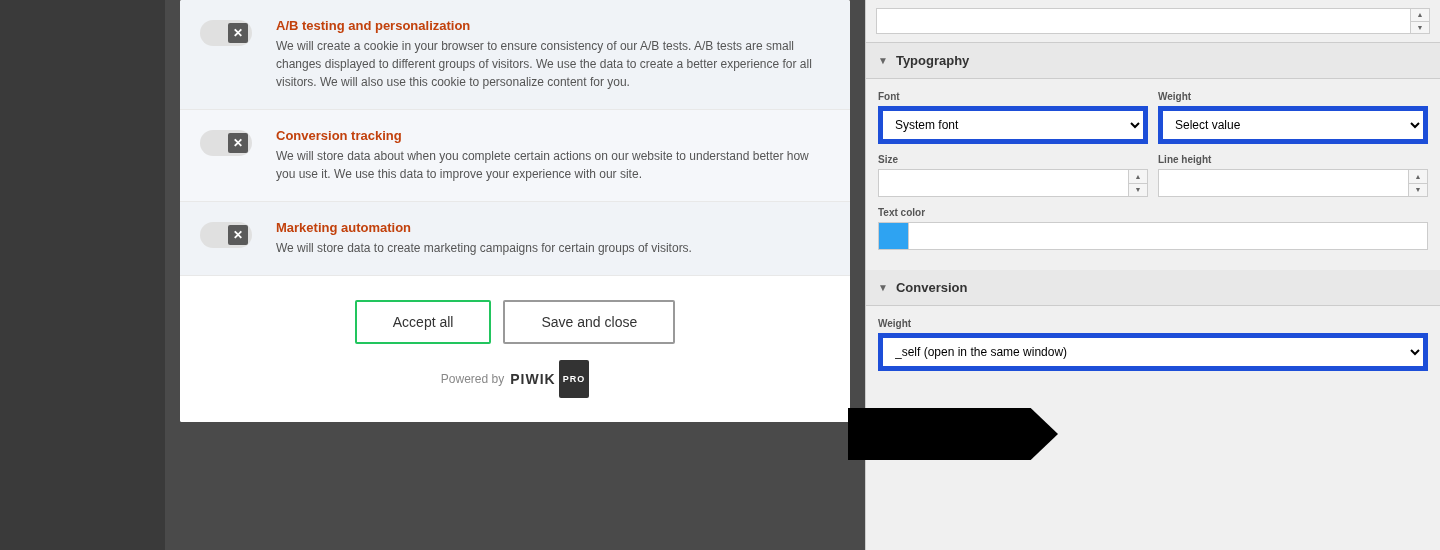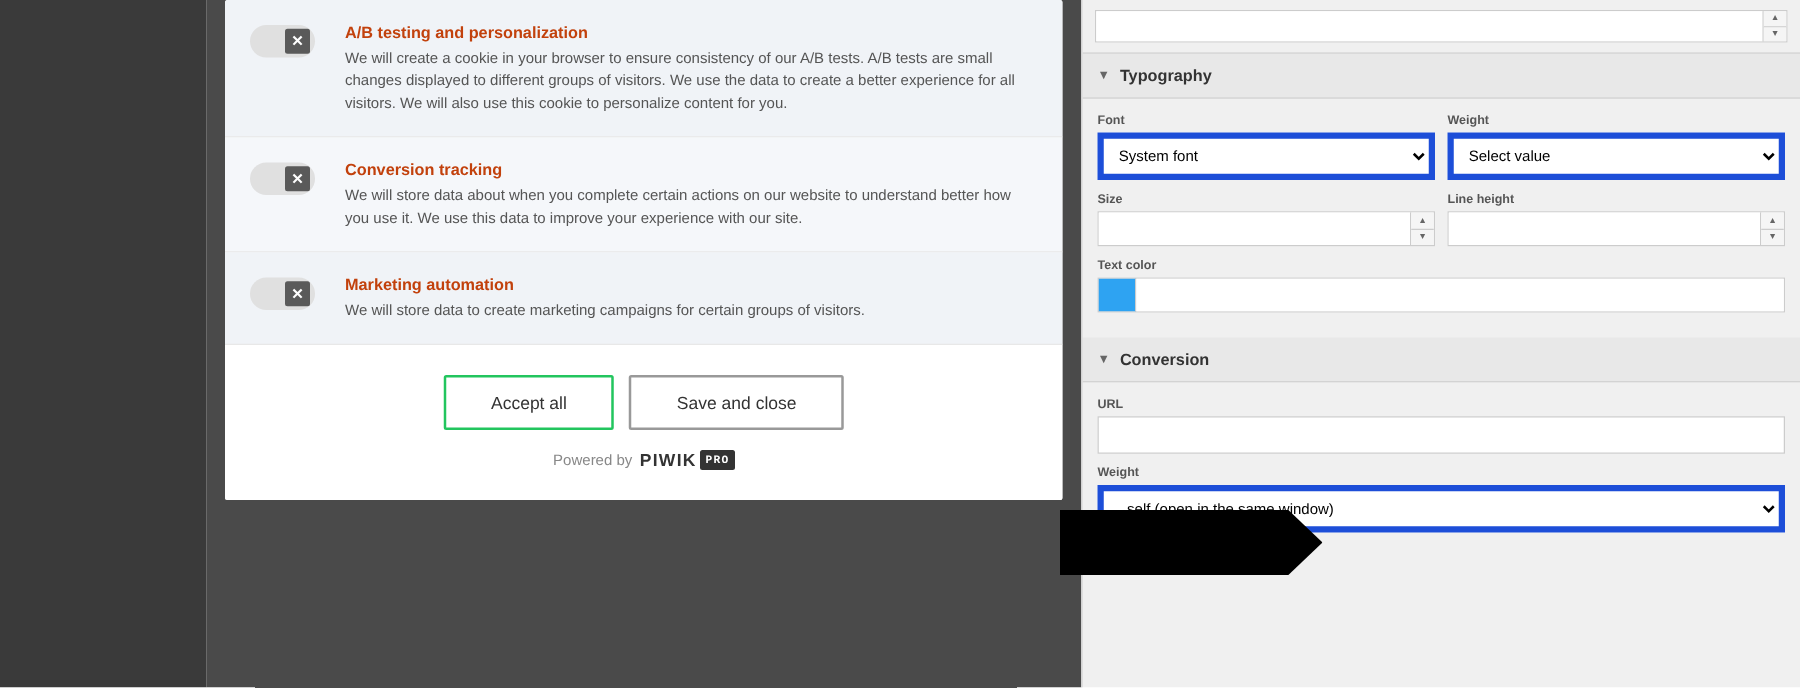--- a/index.html
+++ b/index.html
@@ -154,24 +154,23 @@
       font-weight: 700;
       font-size: 14px;
       color: #333;
       letter-spacing: 1px;
     }
 
     .piwik-pro-badge {
       background: #333;
       color: #fff;
       font-size: 9px;
-      padding: 3px 4px;
+      padding: 14px 4px;
       border-radius: 2px;
       font-weight: 700;
-      font-family: Liberation Mono, monospace;
     }
 
     
     .arrow-pointer {
       position: absolute;
       left: 848px;
       top: 408px;
       width: 220px;
       height: 50px;
       background: #000;
@@ -457,23 +456,19 @@
     </div>
   </div>
 
   <div class="section-header">
     <span class="chevron-icon">▼</span>
     <span>Conversion</span>
   </div>
 
   <div class="section-content">
 
-    <div class="form-group" style="margin-bottom:10px;">
-      <span class="form-label">URL</span>
-      <input type="text" class="url-input" style="">
-    </div>
 
     <div class="form-group">
       <span class="form-label">Weight</span>
       <select class="form-select"><option value="_self (open in the same window)">_self (open in the same window)</option><option value="_blank (open in a new window)">_blank (open in a new window)</option></select>
     </div>
   </div>
 </div>
 
 </body></html>

